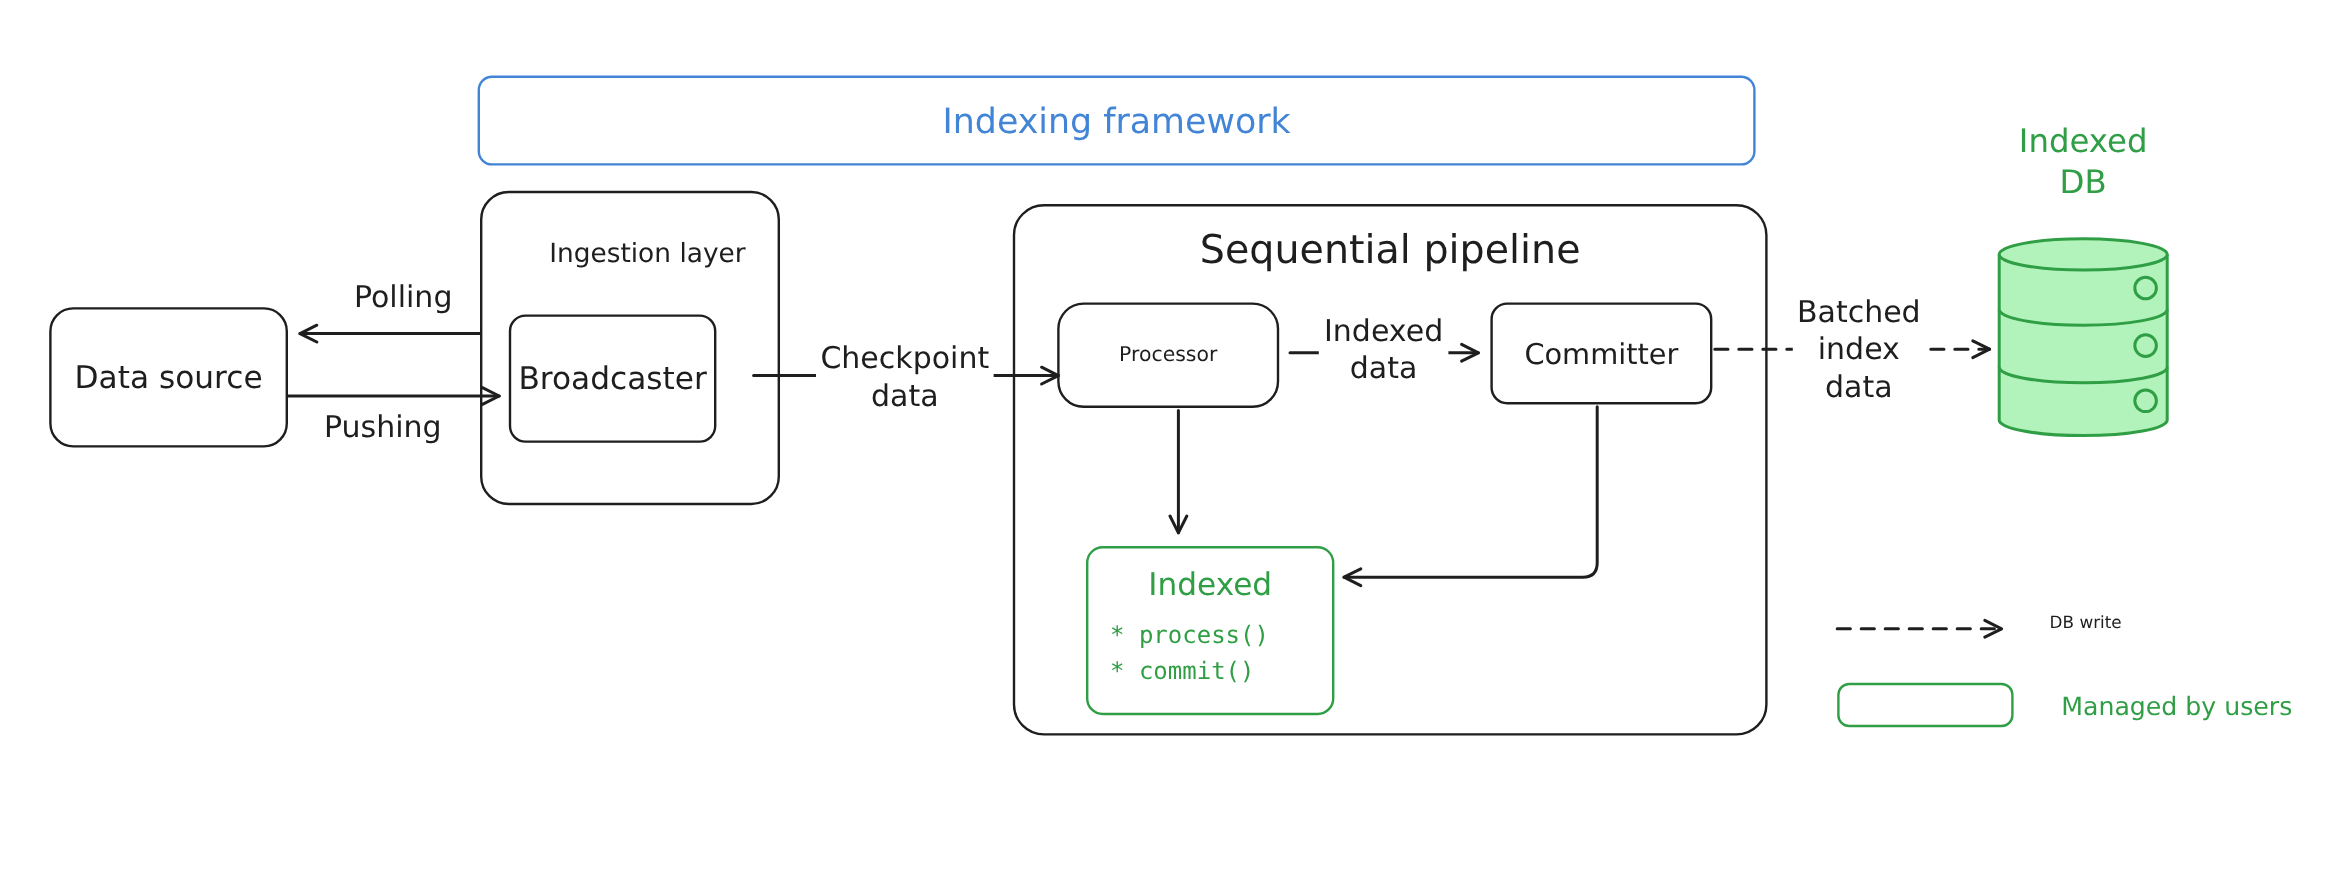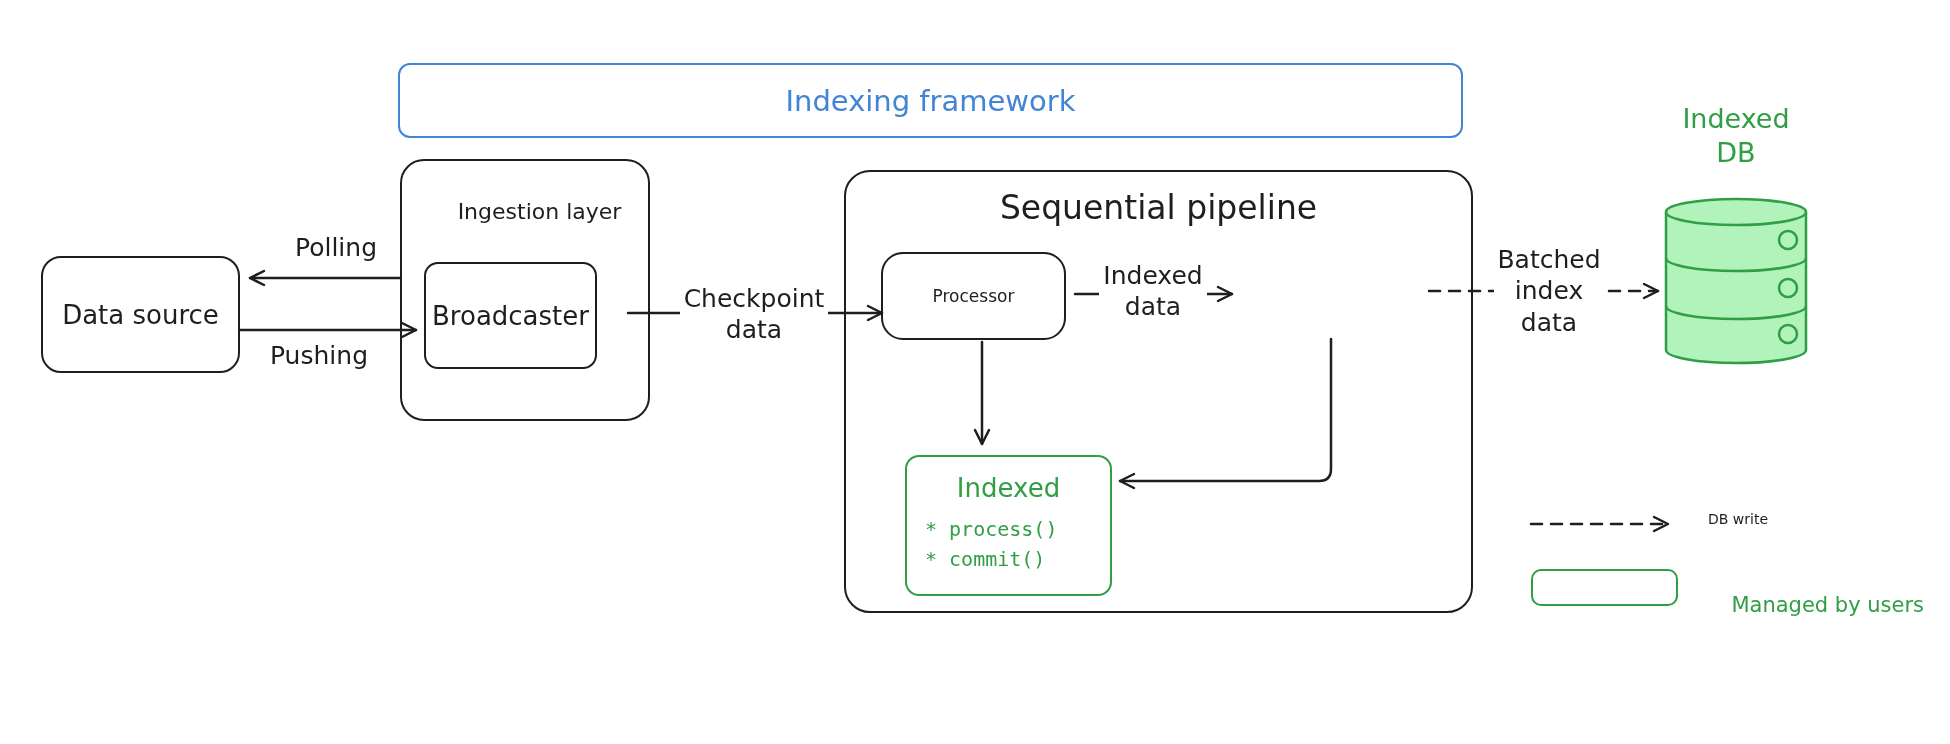--- a/index.html
+++ b/index.html
@@ -56,20 +56,23 @@
     </div>
   </div>
 
   <div class="container-node" style="left:844px;top:170px;width:629px;height:443px;border-radius:26px;">
     <div class="container-title" style="top:16px;font-size:33px;">Sequential pipeline</div>
 
     <div class="node" style="left:35px;top:80px;width:185px;height:88px;border-radius:22px;font-size:17px;">
       <span>Processor</span>
     </div>
 
+    <div class="node" style="left:396px;top:80px;width:185px;height:85px;border-radius:14px;font-size:24px;">
+      <span>Committer</span>
+    </div>
 
     <div class="container-node green-node" style="left:59px;top:283px;width:207px;height:141px;border-radius:14px;border-color:var(--green);">
       <div class="container-title green-text" style="top:16px;font-size:26px;">Indexed</div>
       <div class="green-text mono" style="position:absolute;left:18px;top:60px;font-size:20px;">* process()</div>
       <div class="green-text mono" style="position:absolute;left:18px;top:90px;font-size:20px;">* commit()</div>
     </div>
   </div>
 
   <div class="node green-node" style="left:1531px;top:569px;width:147px;height:37px;border-radius:10px;border-color:var(--green);"></div>
 
@@ -107,15 +110,15 @@
   <div class="lbl ml whitebg" style="left:1099px;top:260px;width:108px;font-size:25px;">Indexed
 data</div>
   <div class="lbl ml whitebg" style="left:1494px;top:244px;width:110px;font-size:25px;">Batched
 index
 data</div>
 
   <div class="lbl ml green-text" style="left:1665px;top:102px;width:142px;font-size:27px;">Indexed
 DB</div>
 
   <div class="lbl" style="left:1708px;top:511px;width:180px;font-size:14px;text-align:left;">DB write</div>
-  <div class="lbl green-text" style="left:1704px;top:592px;width:220px;font-size:21px;text-align:right;">Managed by users</div>
+  <div class="lbl green-text" style="left:1704px;top:576px;width:220px;font-size:21px;text-align:center;">Managed by users</div>
 
 </div>
 
 </body></html>

